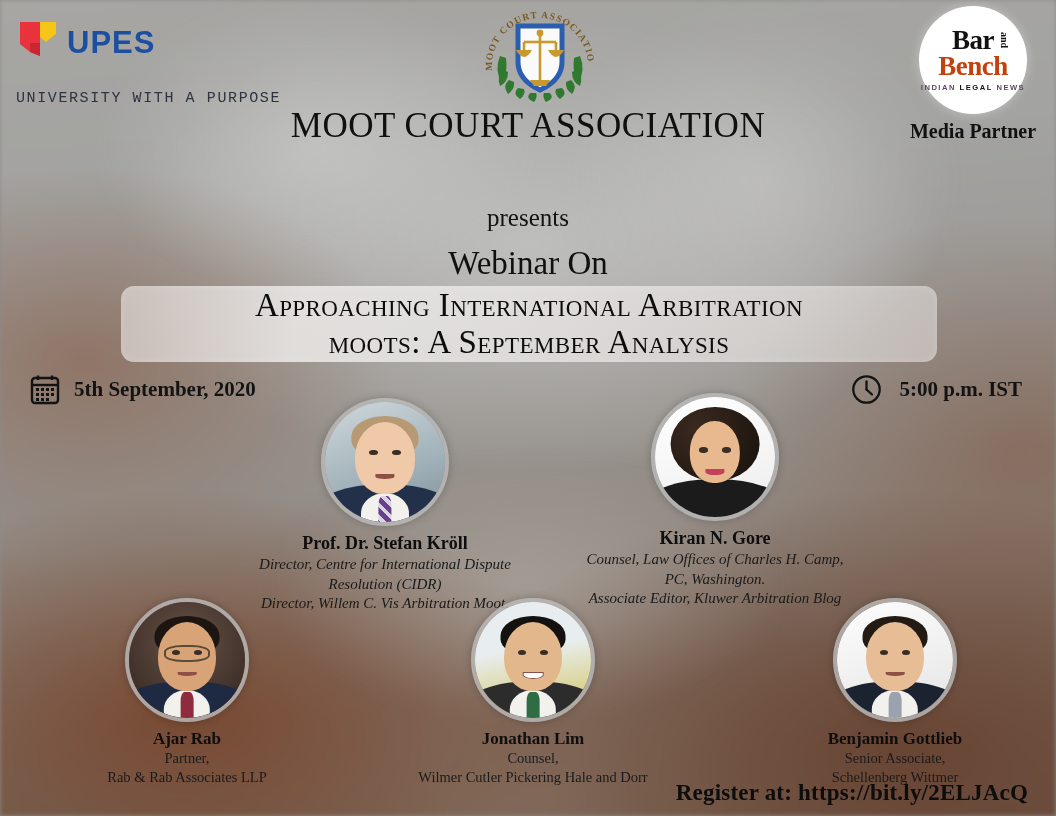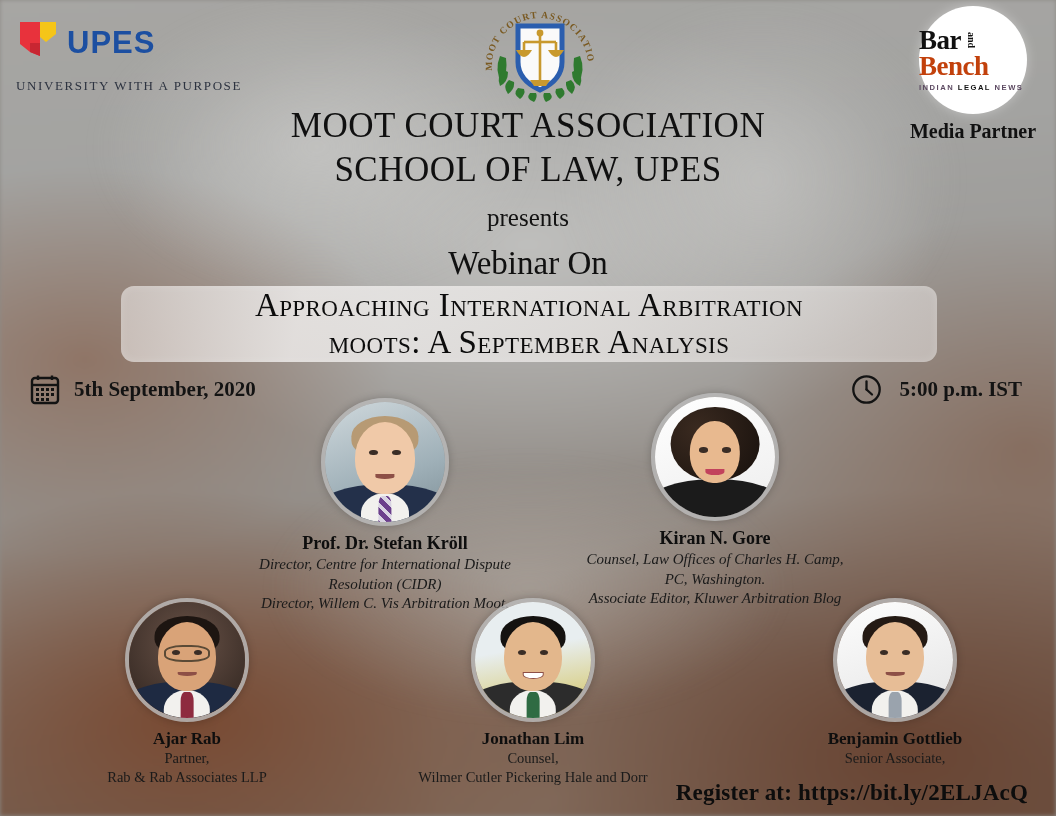--- a/index.html
+++ b/index.html
@@ -30,28 +30,28 @@
       radial-gradient(ellipse 30% 26% at 30% 18%, rgba(215,215,213,.5), rgba(215,215,213,0) 70%),
       radial-gradient(ellipse 26% 30% at 72% 22%, rgba(210,210,208,.45), rgba(210,210,208,0) 72%),
       radial-gradient(ellipse 34% 22% at 50% 72%, rgba(198,192,186,.42), rgba(198,192,186,0) 72%);
     filter:blur(10px);
   }
 
   
   .upes-logo{position:absolute;left:16px;top:18px;width:170px;}
   .upes-row{display:flex;align-items:center;gap:9px;}
   .upes-word{font-family:"Liberation Sans",sans-serif;font-weight:bold;font-size:31px;letter-spacing:1px;color:#1c4fa1;line-height:1;}
-  .upes-tag{font-family:Liberation Serif, serif;font-size:13px;letter-spacing:1.6px;color:#2d3340;margin-top:12px;white-space:nowrap;}
+  .upes-tag{font-family:Liberation Mono, monospace;font-size:15px;letter-spacing:1.6px;color:#2d3340;margin-top:24px;white-space:nowrap;}
 
   .mca-logo{position:absolute;left:478px;top:4px;width:124px;height:100px;}
 
   .bb-wrap{position:absolute;right:8px;top:6px;width:150px;text-align:center;}
   .bb-circle{
     width:108px;height:108px;border-radius:50%;background:#fff;margin:0 auto;
-    display:flex;flex-direction:column;align-items:flex-start;justify-content:center;
+    display:flex;flex-direction:column;align-items:center;justify-content:center;
     box-shadow:0 0 12px rgba(255,255,255,.35);
   }
   .bb-l1{position:relative;font-family:"Liberation Serif",serif;font-weight:bold;font-size:27px;line-height:.92;color:#111;letter-spacing:-.5px;}
   .bb-and{position:absolute;right:-15px;top:4px;font-size:10px;font-weight:bold;color:#111;
           writing-mode:vertical-rl;letter-spacing:0px;}
   .bb-l2{font-family:"Liberation Serif",serif;font-weight:bold;font-size:27px;line-height:.95;color:#c2410c;letter-spacing:-.5px;margin-top:1px;}
   .bb-l3{font-family:"Liberation Sans",sans-serif;font-size:7.6px;font-weight:bold;letter-spacing:1.5px;color:#5d4a62;margin-top:4px;}
   .bb-l3 b{color:#111;}
   .bb-media{font-family:"Liberation Serif",serif;font-weight:bold;font-size:20px;color:#111;margin-top:6px;}
 
@@ -198,21 +198,20 @@
       <div class="bb-l2">Bench</div>
       <div class="bb-l3">
         <span>INDIAN </span><b>LEGAL</b><span> NEWS</span>
       </div>
     </div>
     <div class="bb-media">Media Partner</div>
   </div>
 
   <div class="org-title">
     <div>MOOT COURT ASSOCIATION</div>
-    <div>SCHOOL OF LAW, UPES</div>
   </div>
   <div class="presents">presents</div>
   <div class="webinar-on">Webinar On</div>
 
   <div class="title-banner">
     <div class="title-line">Approaching International Arbitration</div>
     <div class="title-line">moots: A September Analysis</div>
   </div>
 
   <div class="datetime">
@@ -338,17 +337,18 @@
         <div class="f-tie" style="background:#9aa3ad;"></div>
         <div class="f-hair" style="background:#241a14;"></div>
         <div class="f-head" style="background:#e7bd96;"></div>
         <div class="f-eye l" style="top:41%;"></div>
           <div class="f-eye r" style="top:41%;"></div>
         <div class="f-mouth"></div>
       </div>
     </div>
     <div class="sp-name">Benjamin Gottlieb</div>
     <div class="sp-role">Senior Associate,</div>
+    <div class="sp-role">Schellenberg Wittmer</div>
   </div>
 
   <div class="register">Register at: https://bit.ly/2ELJAcQ</div>
 
 </div>
 
 </body></html>

